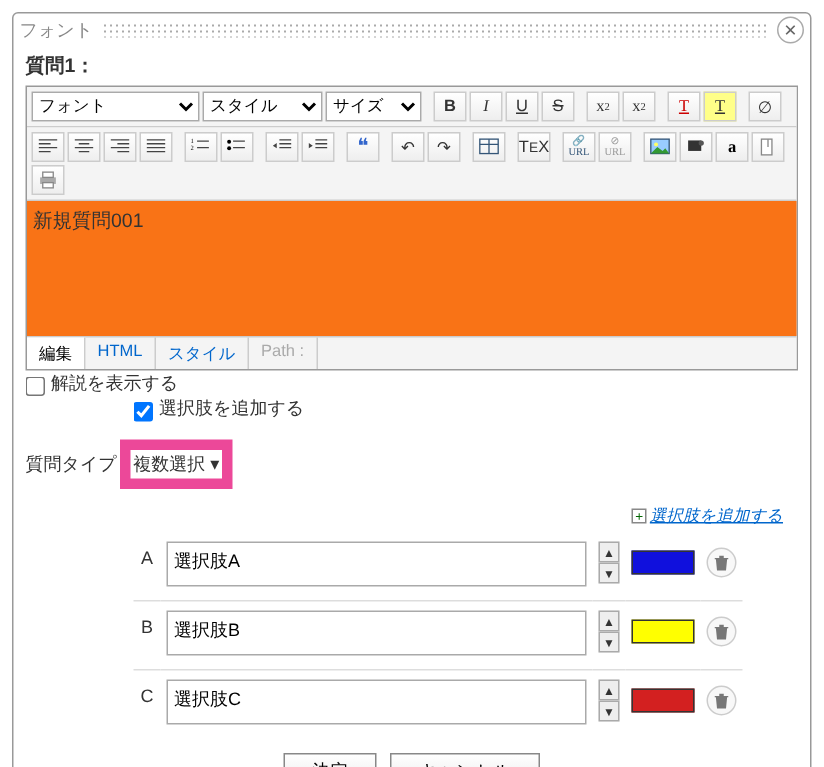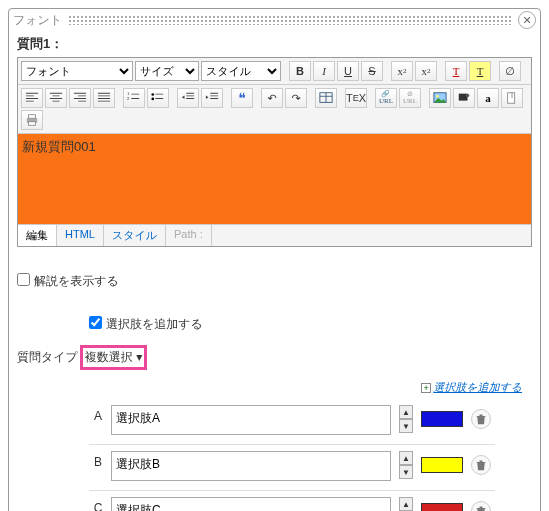--- a/index.html
+++ b/index.html
@@ -19,25 +19,25 @@
 .tbtn.italic { font-style: italic; }
 .tbtn.underline { text-decoration: underline; font-family: sans-serif; }
 .tbtn.strike { text-decoration: line-through; font-family: sans-serif; }
 .tbtn svg { width: 14px; height: 14px; }
 .sep { width: 4px; }
 .editor-area { min-height: 90px; padding: 4px; background: #f97316; font-size: 13px; outline: none; }
 .editor-tabs { display: flex; border-top: 1px solid #ccc; background: #f4f4f4; font-size: 11px; }
 .etab { padding: 3px 8px; border-right: 1px solid #ccc; cursor: pointer; color: #06c; }
 .etab.active { background: #fff; color: #000; }
 .etab.path { color: #aaa; cursor: default; }
-.opt-row { margin-top: 26px; display: flex; align-items: flex-start; gap: 4px; }
+.opt-row { margin-top: 0; display: flex; align-items: flex-end; gap: 4px; }
 .opt-row input[type=checkbox] { width: 13px; height: 13px; }
 .opt-row.indent { margin-left: 72px; }
 .qtype-row { margin-top: 12px; display: flex; align-items: center; gap: 2px; }
-.qtype-select { border: 3px solid #ec4899; padding: 1px 2px; }
+.qtype-select { border: 7px solid #ec4899; padding: 1px 2px; }
 .add-choice { text-align: right; margin-top: 10px; padding-right: 10px; }
 .add-choice a { color: #06c; text-decoration: underline; font-size: 11px; cursor: pointer; font-style: italic; }
 .add-icon { display: inline-block; width: 10px; height: 10px; border: 1px solid #888; color: #060; font-size: 9px; line-height: 9px; text-align: center; margin-right: 2px; }
 .choices { border-collapse: collapse; margin: 4px 0 0 72px; }
 .choices td { padding: 6px 4px; vertical-align: top; }
 .choices tr + tr td { border-top: 1px solid #ddd; }
 .choices .lab { width: 18px; text-align: center; padding-top: 10px; }
 .choices textarea { width: 280px; height: 30px; resize: none; border: 1px solid #aaa; font-family: inherit; font-size: 12px; padding: 4px; }
 .spin { display: flex; flex-direction: column; }
 .spin div { width: 14px; height: 14px; border: 1px solid #aaa; background: #eee; font-size: 8px; display: flex; align-items: center; justify-content: center; cursor: pointer; }
@@ -55,22 +55,22 @@
     <span class="dialog-title">フォント</span>
     <div class="dots"></div>
     <div class="close-x">✕</div>
   </div>
   <div class="dialog-body">
     <div class="q-label">質問1：</div>
 
     <div class="editor-frame">
       <div class="toolbar">
         <select style="width:112px"><option>フォント</option></select>
+        <select style="width:80px"><option>スタイル</option></select>
         <select style="width:64px"><option>サイズ</option></select>
-        <select style="width:80px"><option>スタイル</option></select>
         <span class="sep"></span>
         <div class="tbtn bold">B</div>
         <div class="tbtn italic">I</div>
         <div class="tbtn underline">U</div>
         <div class="tbtn strike">S</div>
         <span class="sep"></span>
         <div class="tbtn">x<sup style="font-size:7px">2</sup></div>
         <div class="tbtn">x<sub style="font-size:7px">2</sub></div>
         <span class="sep"></span>
         <div class="tbtn" style="color:#c00;text-decoration:underline">T</div>

